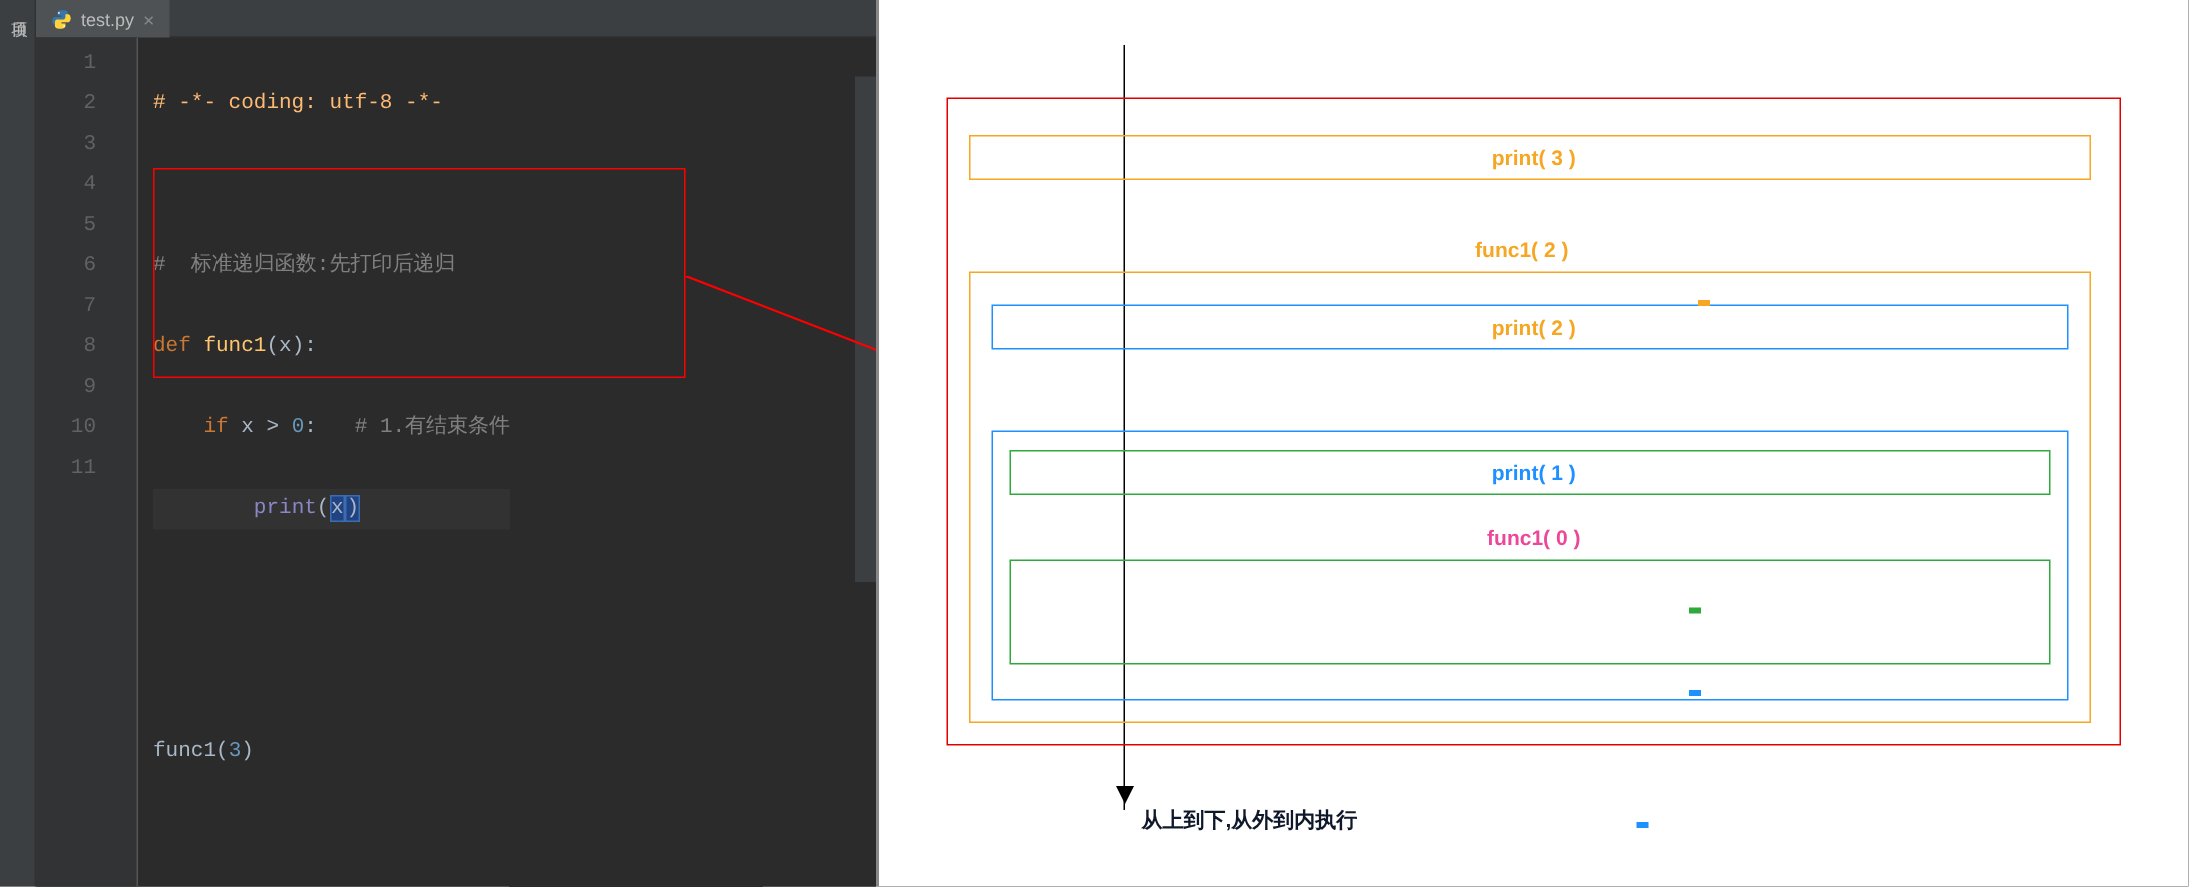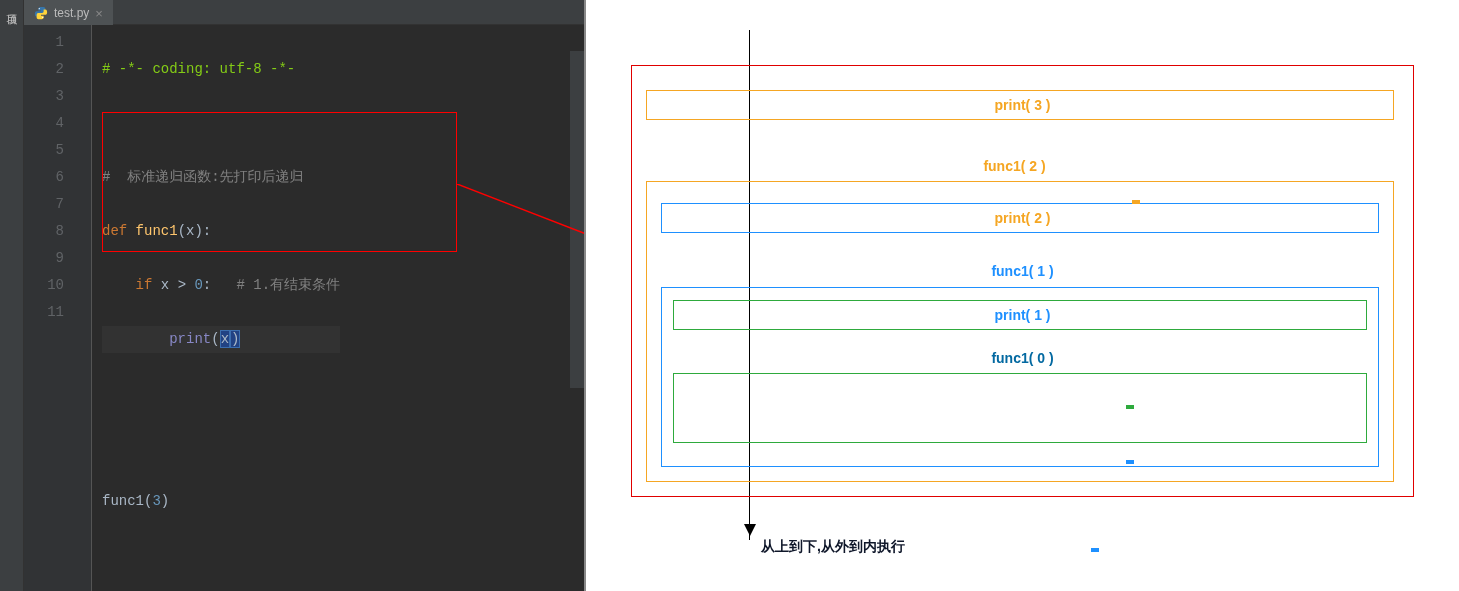--- a/index.html
+++ b/index.html
@@ -91,21 +91,21 @@
   white-space: pre;
   position: relative;
 }
 .code .line { display: block; height: 27px; }
 .code .line.current { background: #323232; }
 .c-comment { color: #808080; }
 .c-keyword { color: #cc7832; }
 .c-func    { color: #ffc66d; }
 .c-paren   { color: #a9b7c6; }
 .c-num     { color: #6897bb; }
-.c-str     { color: #84cc16; }
+.c-str     { color: #fdba74; }
 .c-builtin { color: #8888c6; }
 .c-hl      { background:#214283; border:1px solid #3b6eaf;}
 .redbox {
   position: absolute;
   left: 78px;
   top: 112px;
   width: 355px;
   height: 140px;
   border: 1px solid red;
   pointer-events: none;
@@ -230,27 +230,26 @@
 
   <div class="dbox" style="left:60px;top:90px;right:65px;height:30px;border-color:#f5a623;"></div>
   <div class="dlabel" style="left:0;right:0;top:97px;color:#f5a623;">print( 3 )</div>
 
   <div class="dlabel" style="left:0;right:16px;top:158px;color:#f5a623;">func1( 2 )</div>
   <div class="dbox" style="left:60px;top:181px;right:65px;height:301px;border-color:#f5a623;"></div>
 
   <div class="dbox" style="left:75px;top:203px;right:80px;height:30px;border-color:#1e90ff;"></div>
   <div class="dlabel" style="left:0;right:0;top:210px;color:#f5a623;">print( 2 )</div>
 
-  <div class="dlabel" style="left:0;right:0;top:263px;color:#1e90ff;">func1( 1 )</div>
   <div class="dbox" style="left:75px;top:287px;right:80px;height:180px;border-color:#1e90ff;"></div>
 
   <div class="dbox" style="left:87px;top:300px;right:92px;height:30px;border-color:#2eaa3d;"></div>
   <div class="dlabel" style="left:0;right:0;top:307px;color:#1e90ff;">print( 1 )</div>
 
-  <div class="dlabel" style="left:0;right:0;top:350px;color:#0369a1;">func1( 0 )</div>
+  <div class="dlabel" style="left:0;right:0;top:350px;color:#ec4899;">func1( 0 )</div>
   <div class="dbox" style="left:87px;top:373px;right:92px;height:70px;border-color:#2eaa3d;"></div>
 
   <div class="tiny-dash" style="background:#2eaa3d;left:540px;top:405px;"></div>
   <div class="tiny-dash" style="background:#1e90ff;left:540px;top:460px;"></div>
   <div class="tiny-dash" style="background:#f5a623;left:546px;top:200px;"></div>
   <div class="tiny-dash" style="background:#1e90ff;left:505px;top:548px;"></div>
 
   <div class="diag-footer">从上到下,从外到内执行</div>
 </div>
 </div>

